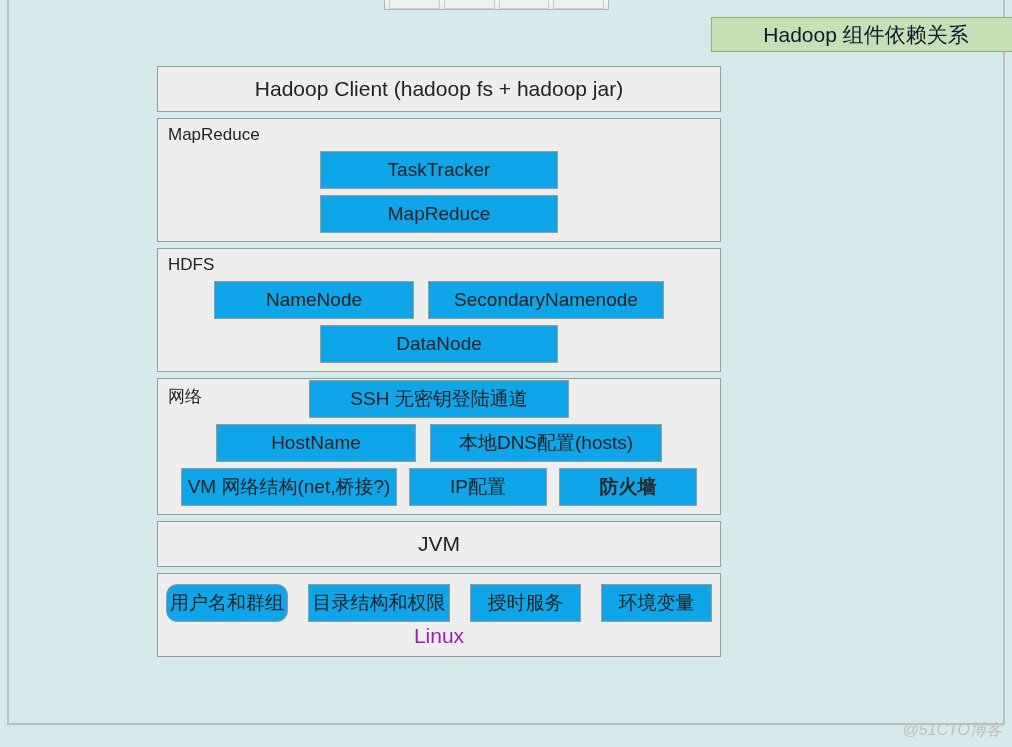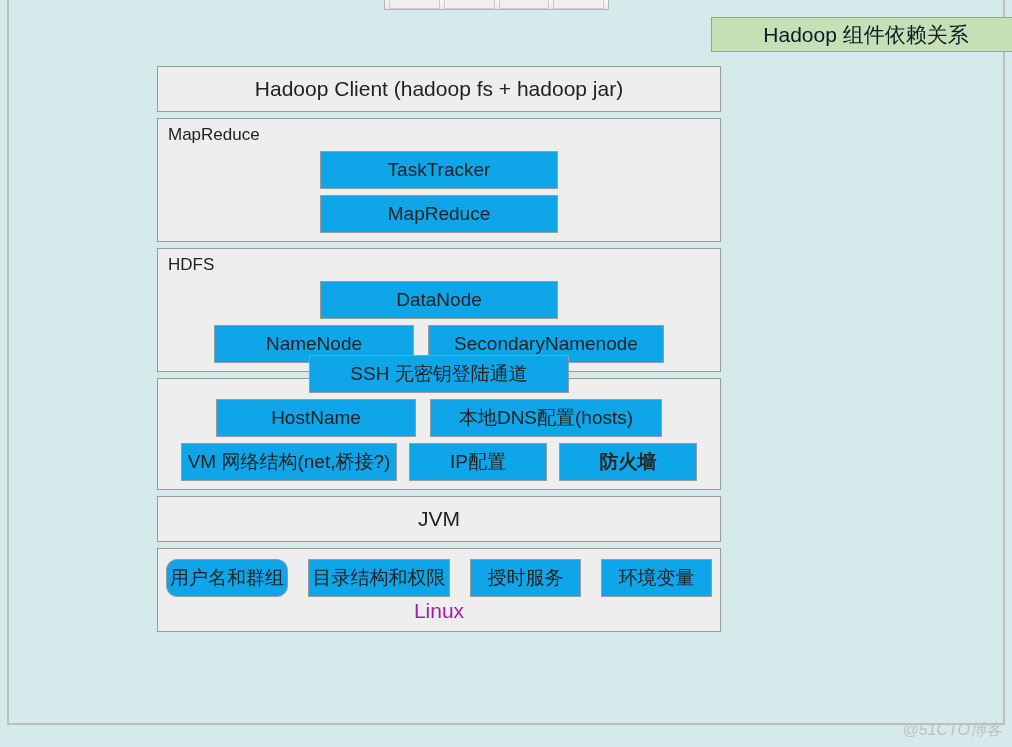--- a/index.html
+++ b/index.html
@@ -152,29 +152,30 @@
         <div class="cell w-task">TaskTracker</div>
       </div>
       <div class="row">
         <div class="cell w-job">MapReduce</div>
       </div>
     </div>
 
     <div class="layer">
       <div class="layer-title-left">HDFS</div>
       <div class="row">
-        <div class="cell w-data">DataNode</div>
-      </div>
-      <div class="row">
         <div class="cell w-name">NameNode</div>
         <div class="cell w-sec">SecondaryNamenode</div>
       </div>
-    </div>
-
-    <div class="layer">
+      <div class="row">
+        <div class="cell w-data">DataNode</div>
+      </div>
+    </div>
+
+    <div class="layer">
+      <div class="layer-title-left">网络</div>
       <div class="row" style="margin-top:-28px">
         <div class="cell w-ssh">SSH 无密钥登陆通道</div>
       </div>
       <div class="row">
         <div class="cell w-host">HostName</div>
         <div class="cell w-hosts">本地DNS配置(hosts)</div>
       </div>
       <div class="row row-net3">
         <div class="cell w-vm">VM 网络结构(net,桥接?)</div>
         <div class="cell w-ip">IP配置</div>

